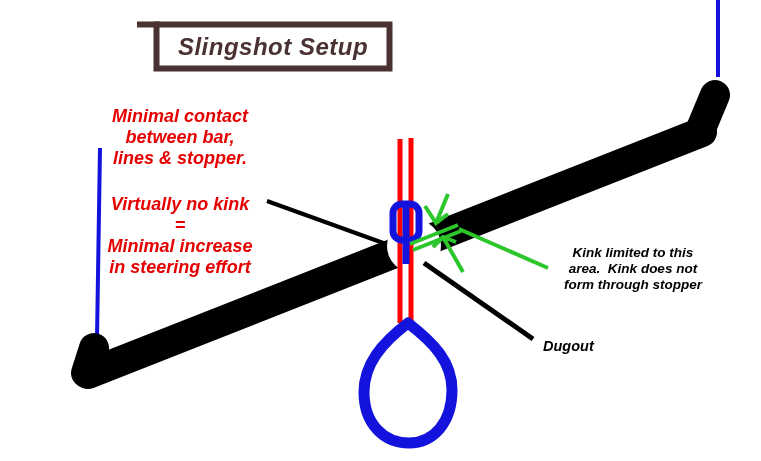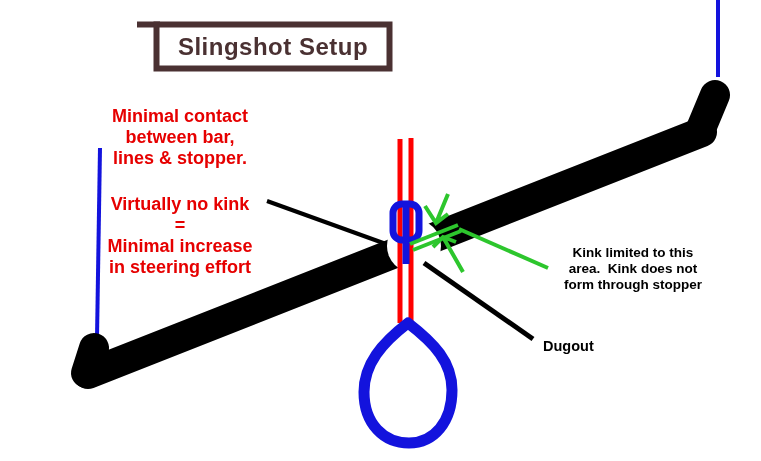--- a/index.html
+++ b/index.html
@@ -1,17 +1,17 @@
 <!DOCTYPE html>
 <html><head>
 <meta charset="utf-8">
 <style>
   html, body { margin: 0; padding: 0; }
   body { width: 761px; height: 461px; background: #ffffff; overflow: hidden; }
-  .stage { position: relative; width: 761px; height: 461px; background: #ffffff; }
+  .stage { position: relative; width: 761px; height: 461px; background: #ffffff; font-style: italic; }
   svg { display: block; }
   svg text {
     font-family: "Liberation Sans", "DejaVu Sans", sans-serif;
     font-weight: bold;
   }
   .t-title   { font-size: 24px; letter-spacing: 0.5px; }
   .t-red     { font-size: 18px; }
   .t-kink    { font-size: 13.5px; white-space: pre; }
   .t-dugout  { font-size: 14.5px; }
 </style>

